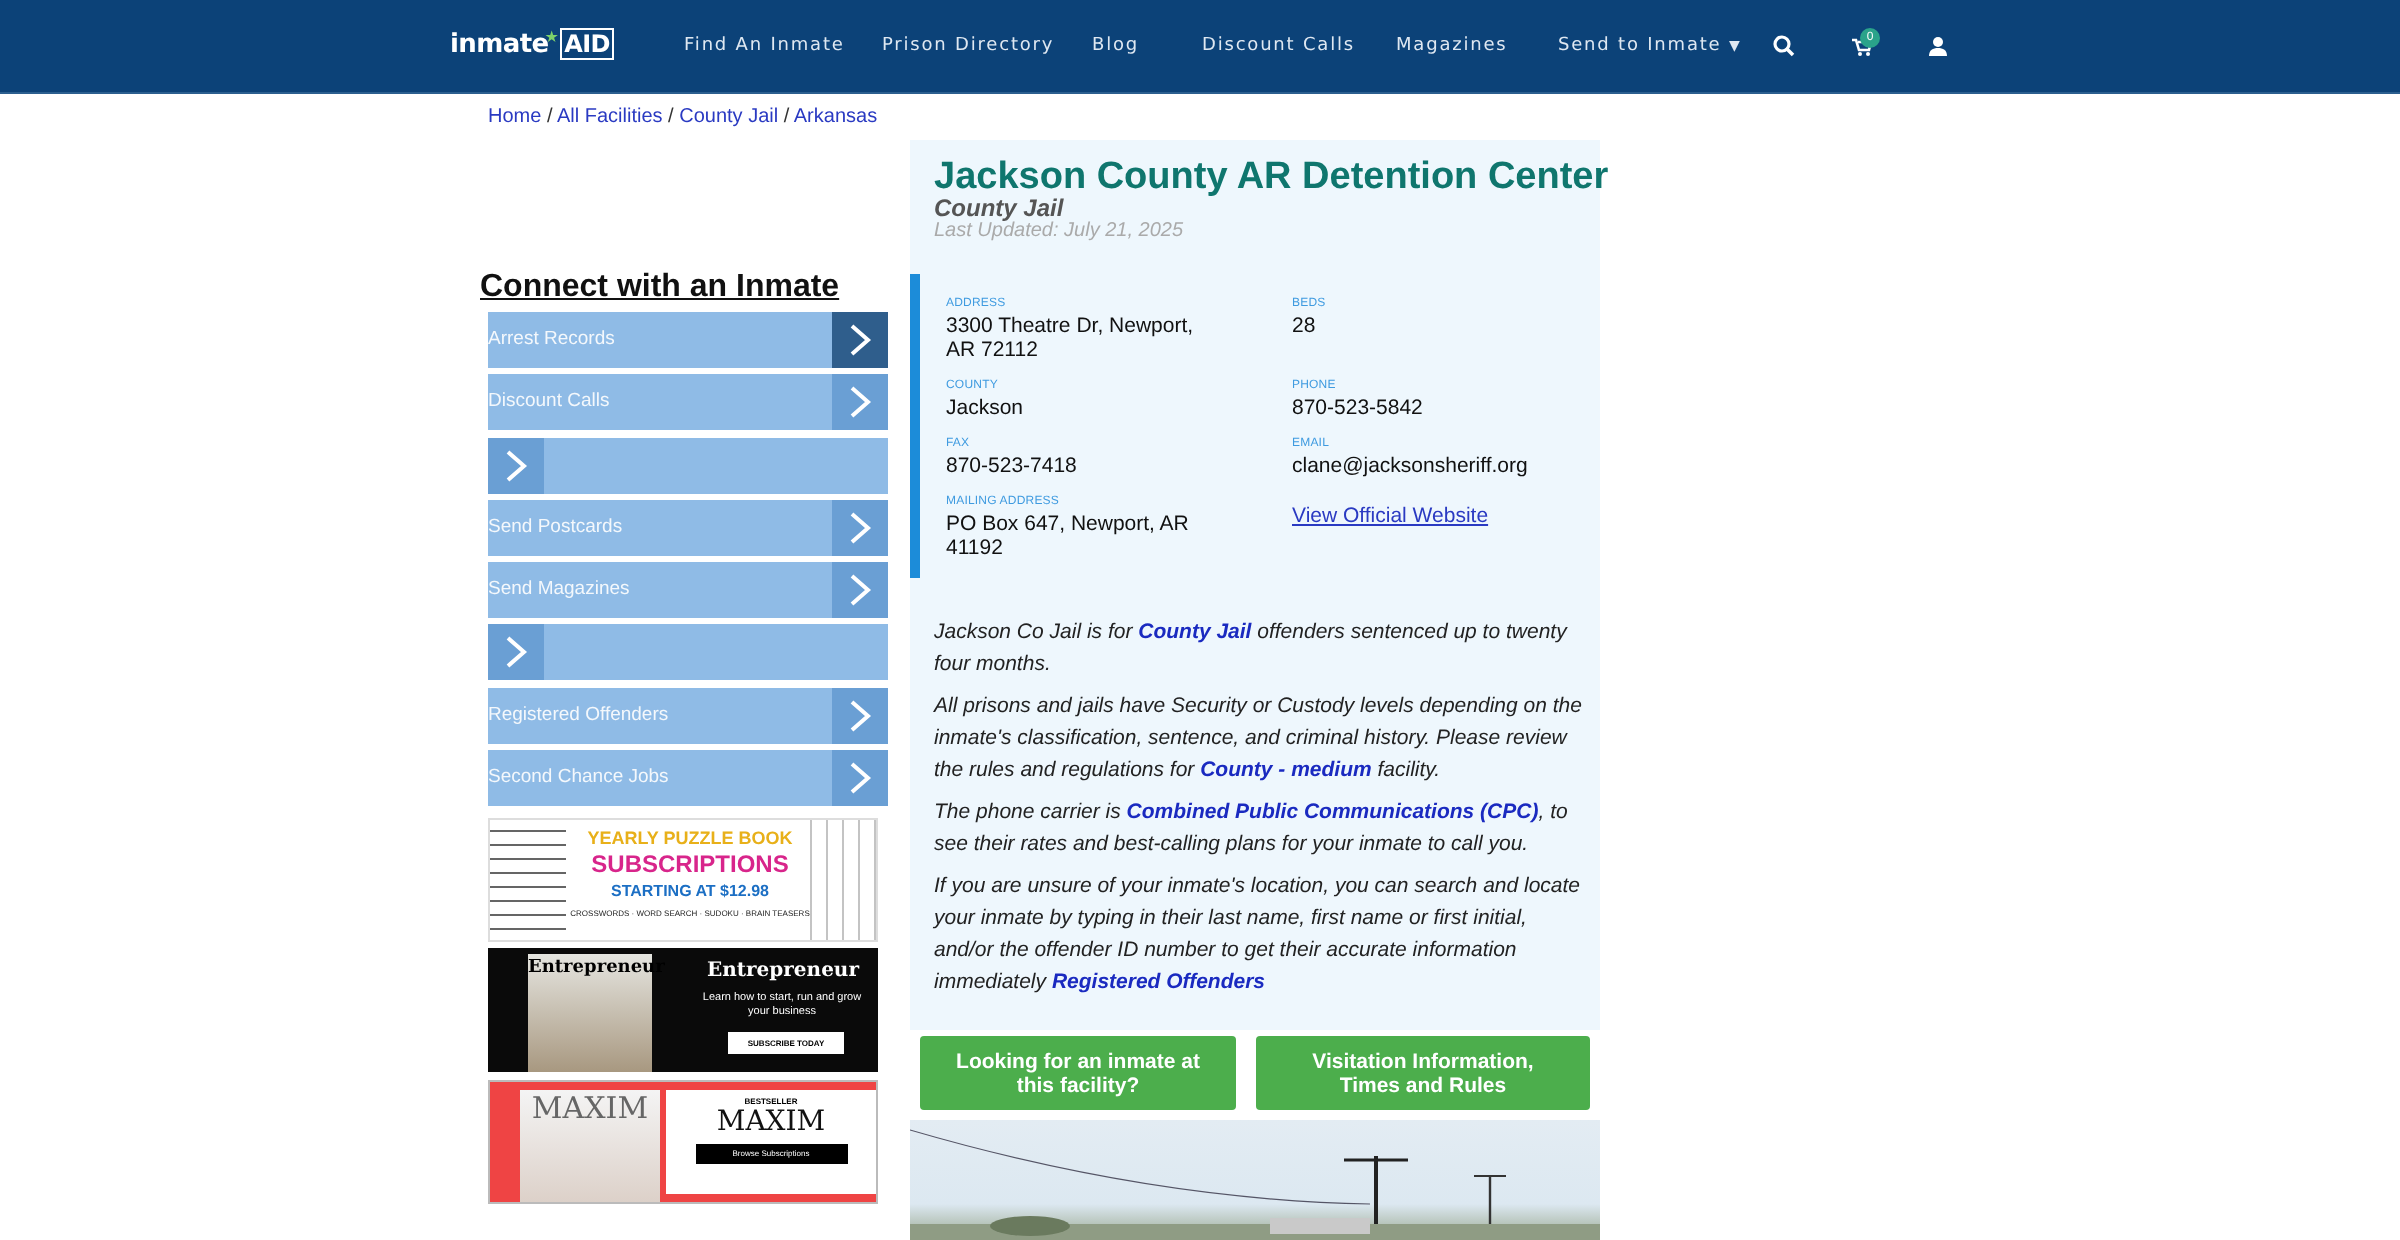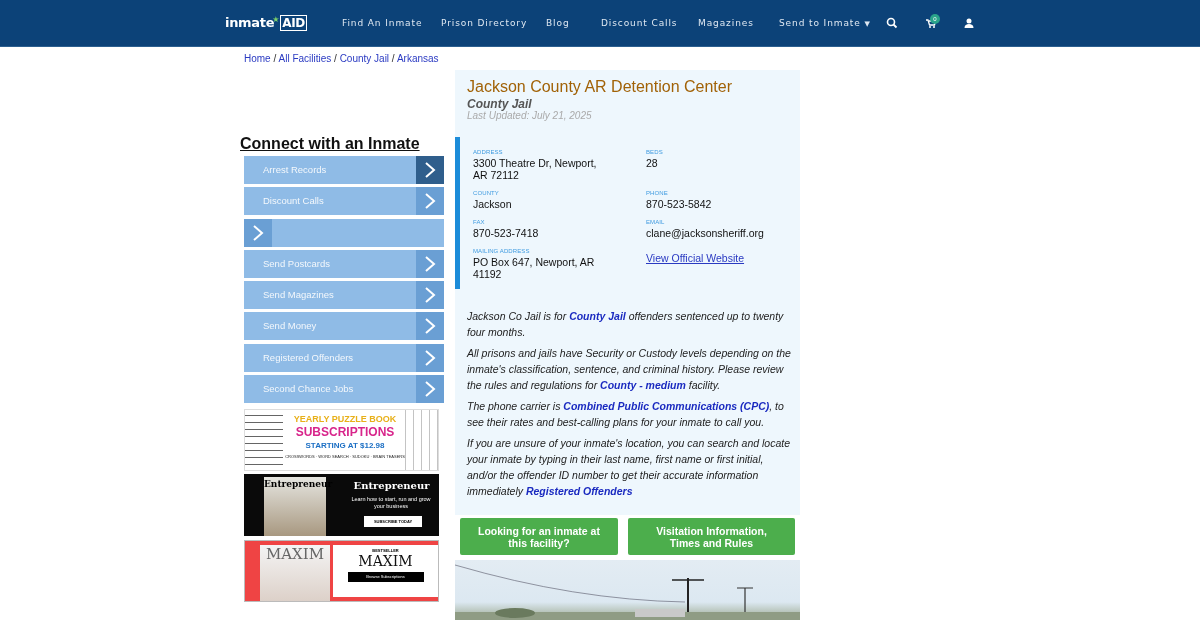--- a/index.html
+++ b/index.html
@@ -9,29 +9,29 @@
 .logo .aid{border:1px solid #fff;padding:0 1px;margin-left:1px;font-size:12px;}
 .logo .star{color:#7dd16a;font-size:8px;position:relative;top:-5px;margin-left:-2px;}
 .nav-link{position:absolute;top:18px;color:#dfe8f2;font-size:9px;letter-spacing:0.9px;text-decoration:none;cursor:pointer;font-family:"DejaVu Sans",sans-serif;}
 .nav-icon{position:absolute;top:16px;width:14px;height:14px;color:#fff;}
 .badge{position:absolute;left:930px;top:14px;width:10px;height:10px;border-radius:50%;background:#2aa38a;color:#fff;font-size:6px;text-align:center;line-height:10px;}
 .breadcrumb{position:absolute;left:244px;top:53px;font-size:10px;color:#333;}
 .breadcrumb a{color:#2a3ac2;text-decoration:none;}
 .connect-title{position:absolute;left:240px;top:135px;font-size:16px;font-weight:bold;color:#111;text-decoration:underline;}
 .side-list{position:absolute;left:244px;top:156px;width:200px;}
 .side-item{display:flex;height:28px;margin-bottom:3.3px;background:#8fbbe6;cursor:pointer;}
-.side-item .lbl{flex:1;color:#f4f8fc;font-size:9.5px;line-height:28px;padding-left:19px;border-radius:13px;}
+.side-item .lbl{flex:1;color:#f4f8fc;font-size:9.5px;line-height:28px;padding-left:0;border-radius:13px;}
 .side-item .arr{width:28px;background:#6a9fd4;display:flex;align-items:center;justify-content:center;}
 .side-item.active .arr{background:#2f5e8c;}
 .ad{position:absolute;left:244px;width:195px;height:62px;overflow:hidden;}
 .ad1{top:409px;background:#fff;border:1px solid #ddd;}
 .ad2{top:474px;background:#0a0a0a;}
 .ad3{top:540px;background:#ef4444;border:1px solid #bbb;}
 .main-card{position:absolute;left:455px;top:70px;width:345px;height:445px;background:#eef7fd;}
-.title{position:absolute;left:467px;top:78px;font-size:16px;font-weight:normal;color:#a16207;}
+.title{position:absolute;left:467px;top:78px;font-size:19px;font-weight:bold;color:#0f766e;}
 .subtitle{position:absolute;left:467px;top:97px;font-size:12px;font-weight:bold;font-style:italic;color:#555;}
 .updated{position:absolute;left:467px;top:110px;font-size:10px;font-style:italic;color:#aaa;}
 .info-box{position:absolute;left:455px;top:137px;width:345px;height:152px;border-left:5px solid #1c8cd9;}
 .field{position:absolute;}
 .field .k{font-size:6px;color:#3f9be0;text-transform:uppercase;letter-spacing:0.1px;}
 .field .v{font-size:10.5px;color:#111;line-height:12px;margin-top:2px;}
 .field a{font-size:10.5px;color:#2a3ac2;}
 .para{position:absolute;left:467px;width:326px;font-size:10.5px;font-style:italic;color:#222;line-height:16px;}
 .para b{color:#1a2ac0;font-weight:bold;}
 .btn{position:absolute;top:518px;height:37px;background:#4cae4c;border-radius:2px;color:#fff;font-weight:bold;font-size:10.5px;text-align:center;display:flex;align-items:center;justify-content:center;line-height:12px;padding:0 18px;cursor:pointer;}
@@ -103,21 +103,20 @@
     </div>
   <div class="side-item">
       <span class="lbl">Send Magazines</span>
       <span class="arr">
         <svg width="14" height="18" viewBox="0 0 14 18">
           <path d="M3 2l8 7-8 7" stroke="#fff" stroke-width="2" fill="none"></path>
         </svg>
       </span>
     </div>
   <div class="side-item">
-      <span class="lbl">Send Money</span>
       <span class="arr">
         <svg width="14" height="18" viewBox="0 0 14 18">
           <path d="M3 2l8 7-8 7" stroke="#fff" stroke-width="2" fill="none"></path>
         </svg>
       </span>
     </div>
   <div class="side-item">
       <span class="lbl">Registered Offenders</span>
       <span class="arr">
         <svg width="14" height="18" viewBox="0 0 14 18">

